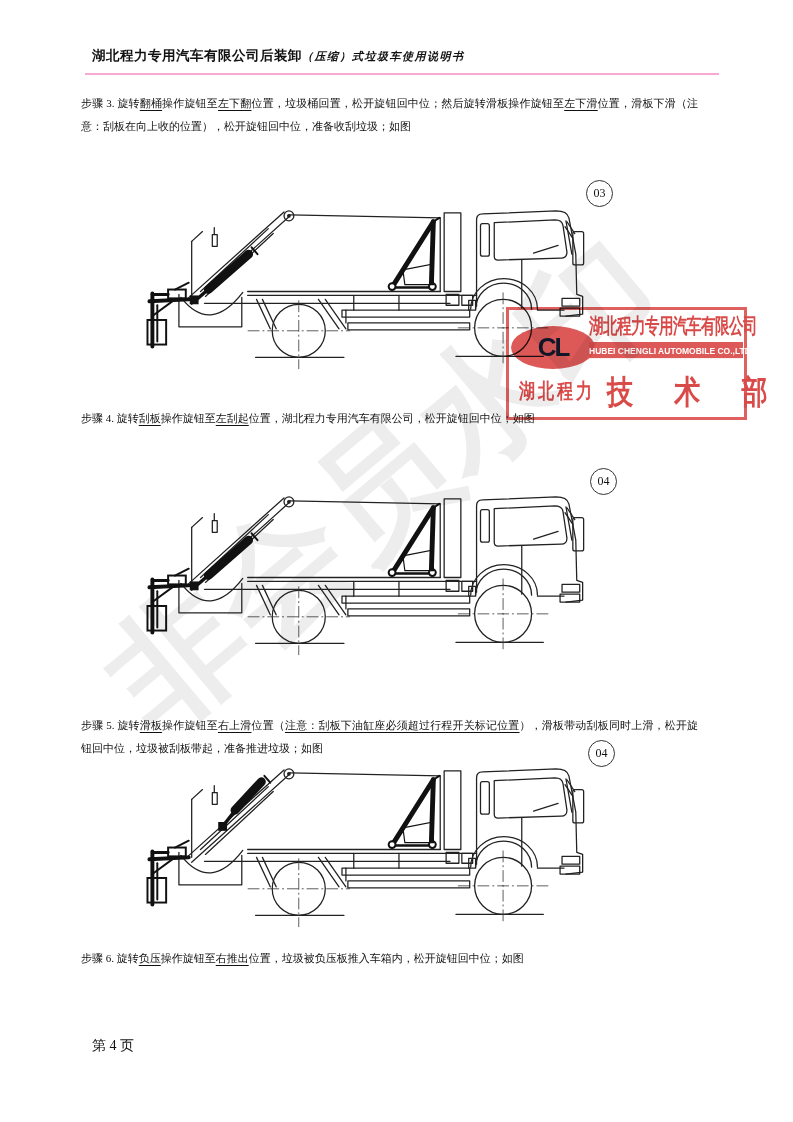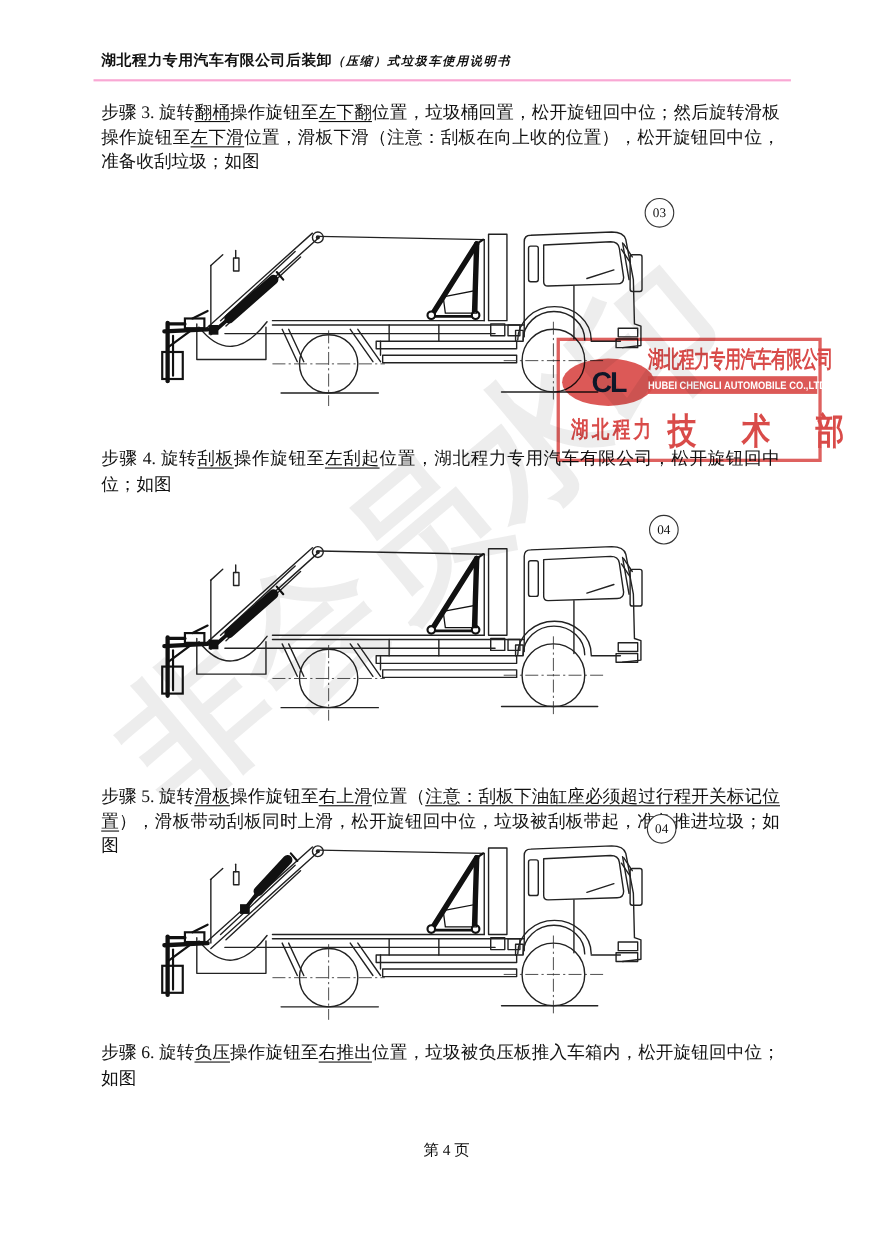--- a/index.html
+++ b/index.html
@@ -10,22 +10,22 @@
   }
   
   .header {
     position:absolute; left:85px; top:46px; width:627px;
     border-bottom:2px solid #f9a8d4; padding:0 0 8px 7px; z-index:2;
   }
   .header .t-main { font-size:13.5px; font-weight:bold; letter-spacing:0.5px; }
   .header .t-sub  { font-size:11px; font-weight:bold; font-style:italic; letter-spacing:1.5px; }
   
   p.step {
-    position:absolute; left:92px; width:617px; margin:0; z-index:2;
-    font-size:16px; line-height:22.6px; text-align:justify;
+    position:absolute; left:81px; width:617px; margin:0; z-index:2;
+    font-size:11px; line-height:22.6px; text-align:justify;
   }
   p.step span.u { text-decoration:underline; text-underline-offset:3px; }
   
   .figlabel {
     position:absolute; width:25px; height:25px; border:1.5px solid #333;
     border-radius:50%; display:flex; align-items:center; justify-content:center;
     font-size:12px; z-index:2; background:#fff;
   }
   
   svg.truck { position:absolute; width:452px; height:167px; z-index:1; }
@@ -67,21 +67,21 @@
     font-size:16px; font-weight:bold; letter-spacing:3px;
     transform:scaleY(1.3); transform-origin:top left;
   }
   .stamp-dept {
     position:absolute; left:98px; top:60px; color:#d94b49; white-space:nowrap;
     font-size:26px; font-weight:bold; letter-spacing:17px;
     transform:scaleY(1.25); transform-origin:top left;
   }
   
   .footer {
-    position:absolute; left:92px; top:1037px; width:628px; text-align:center;
+    position:absolute; left:92px; top:1037px; width:628px; text-align:left;
     font-size:14px; z-index:2;
   }
 </style>
 </head>
 <body>
 
 <div class="page">
 
   <div class="wm">非会员水印</div>
 

